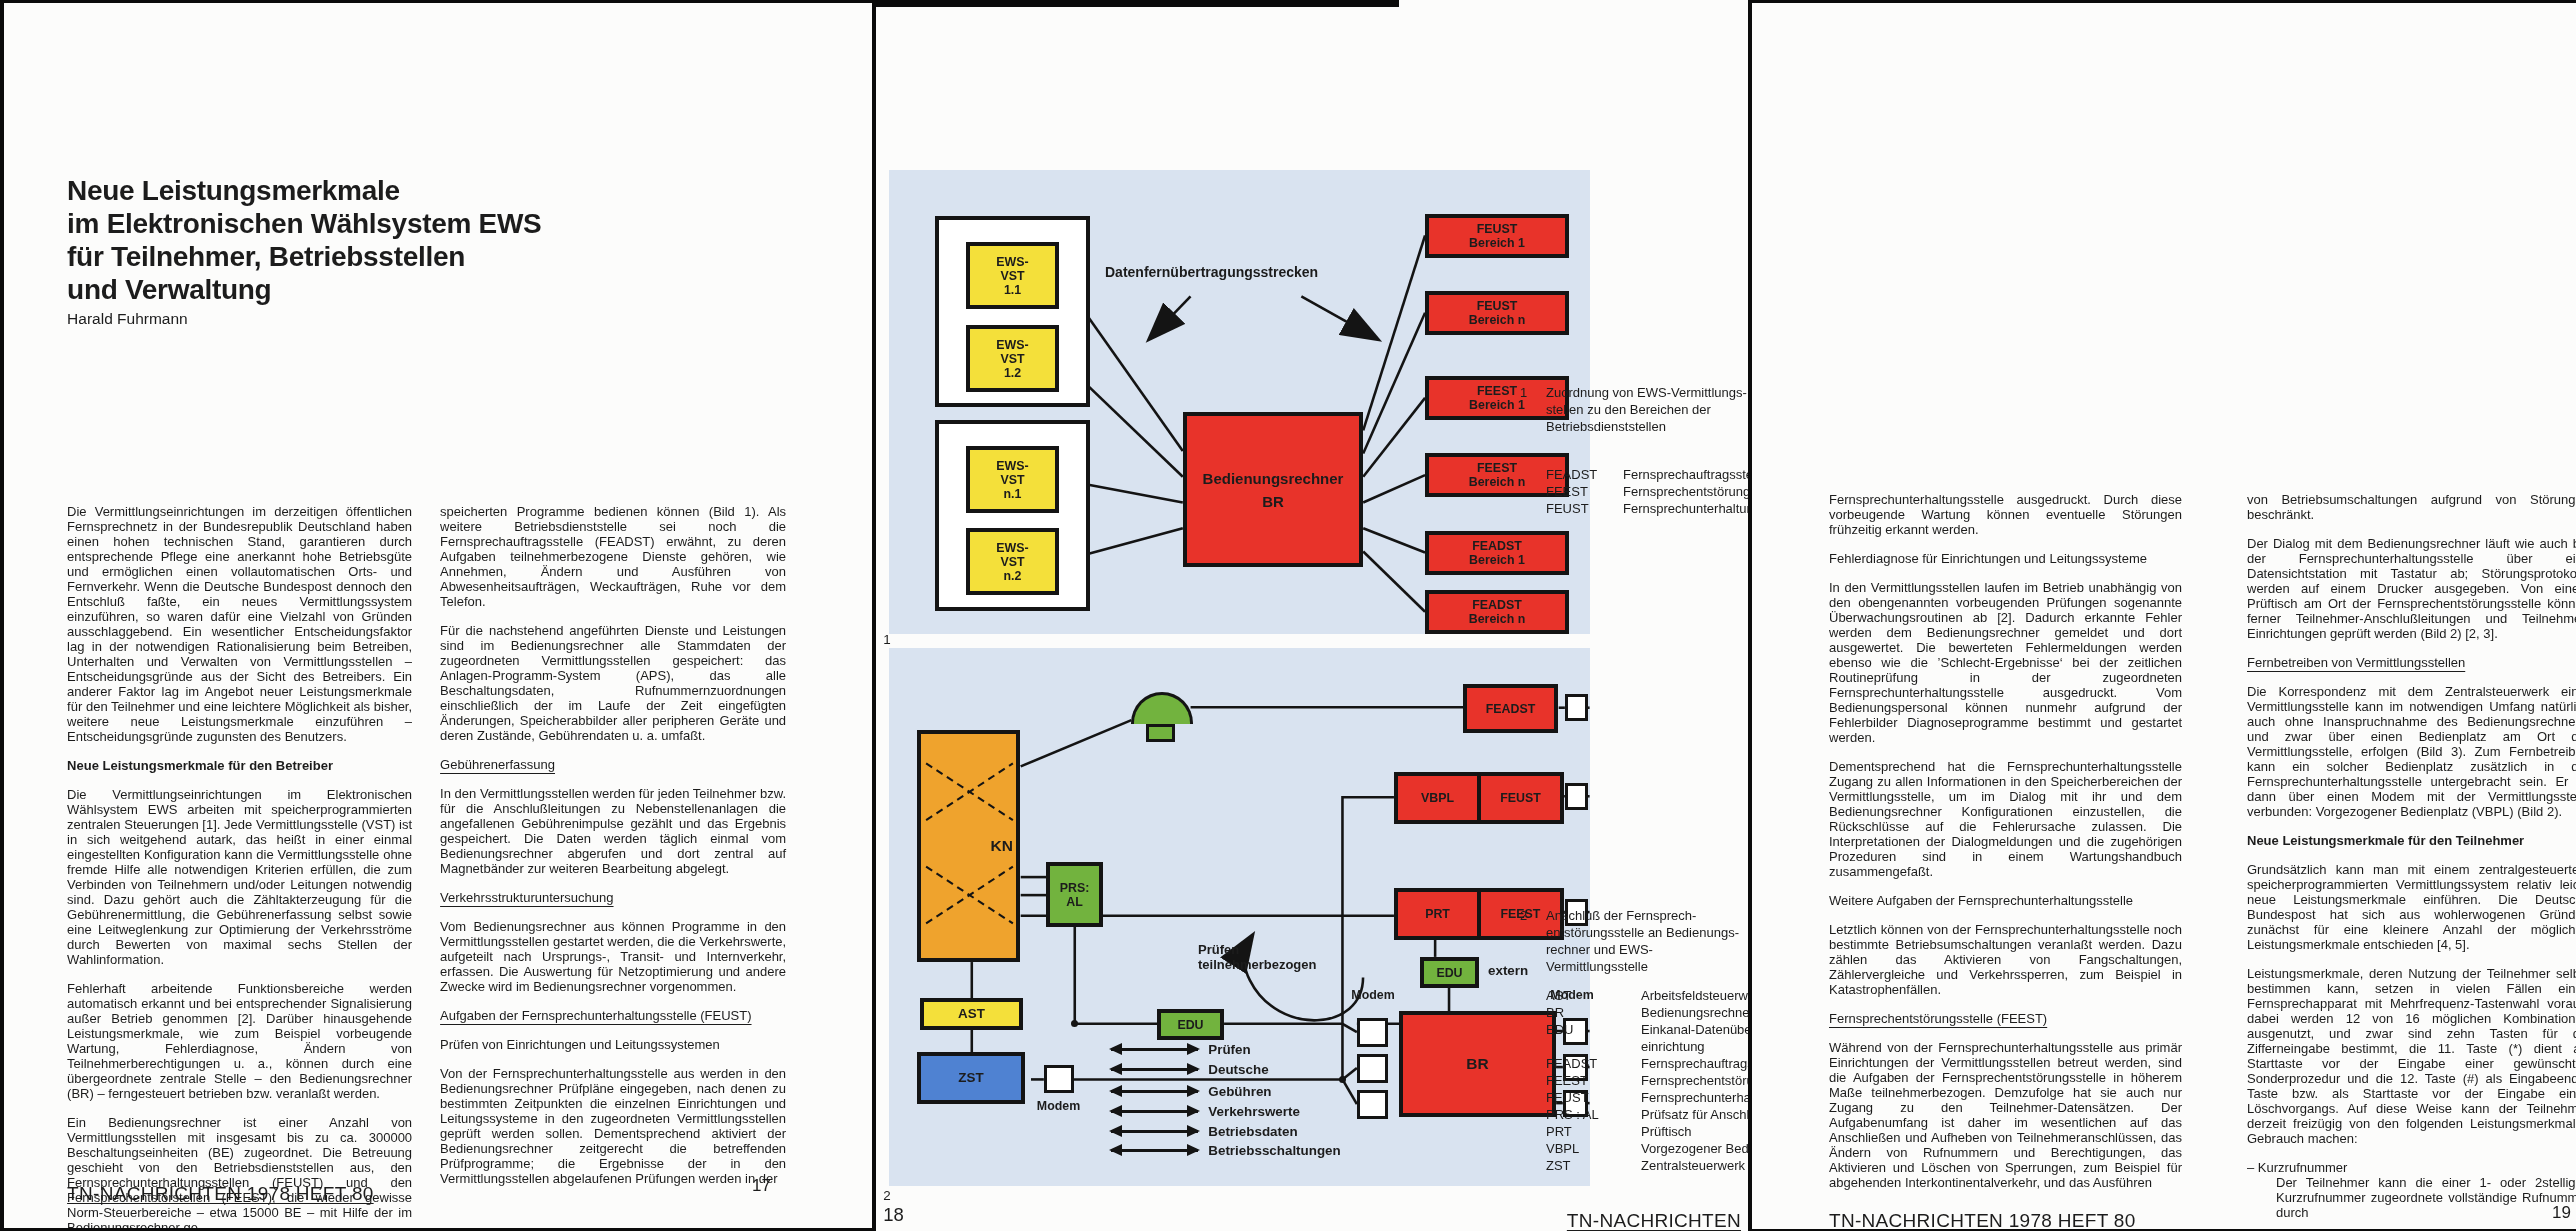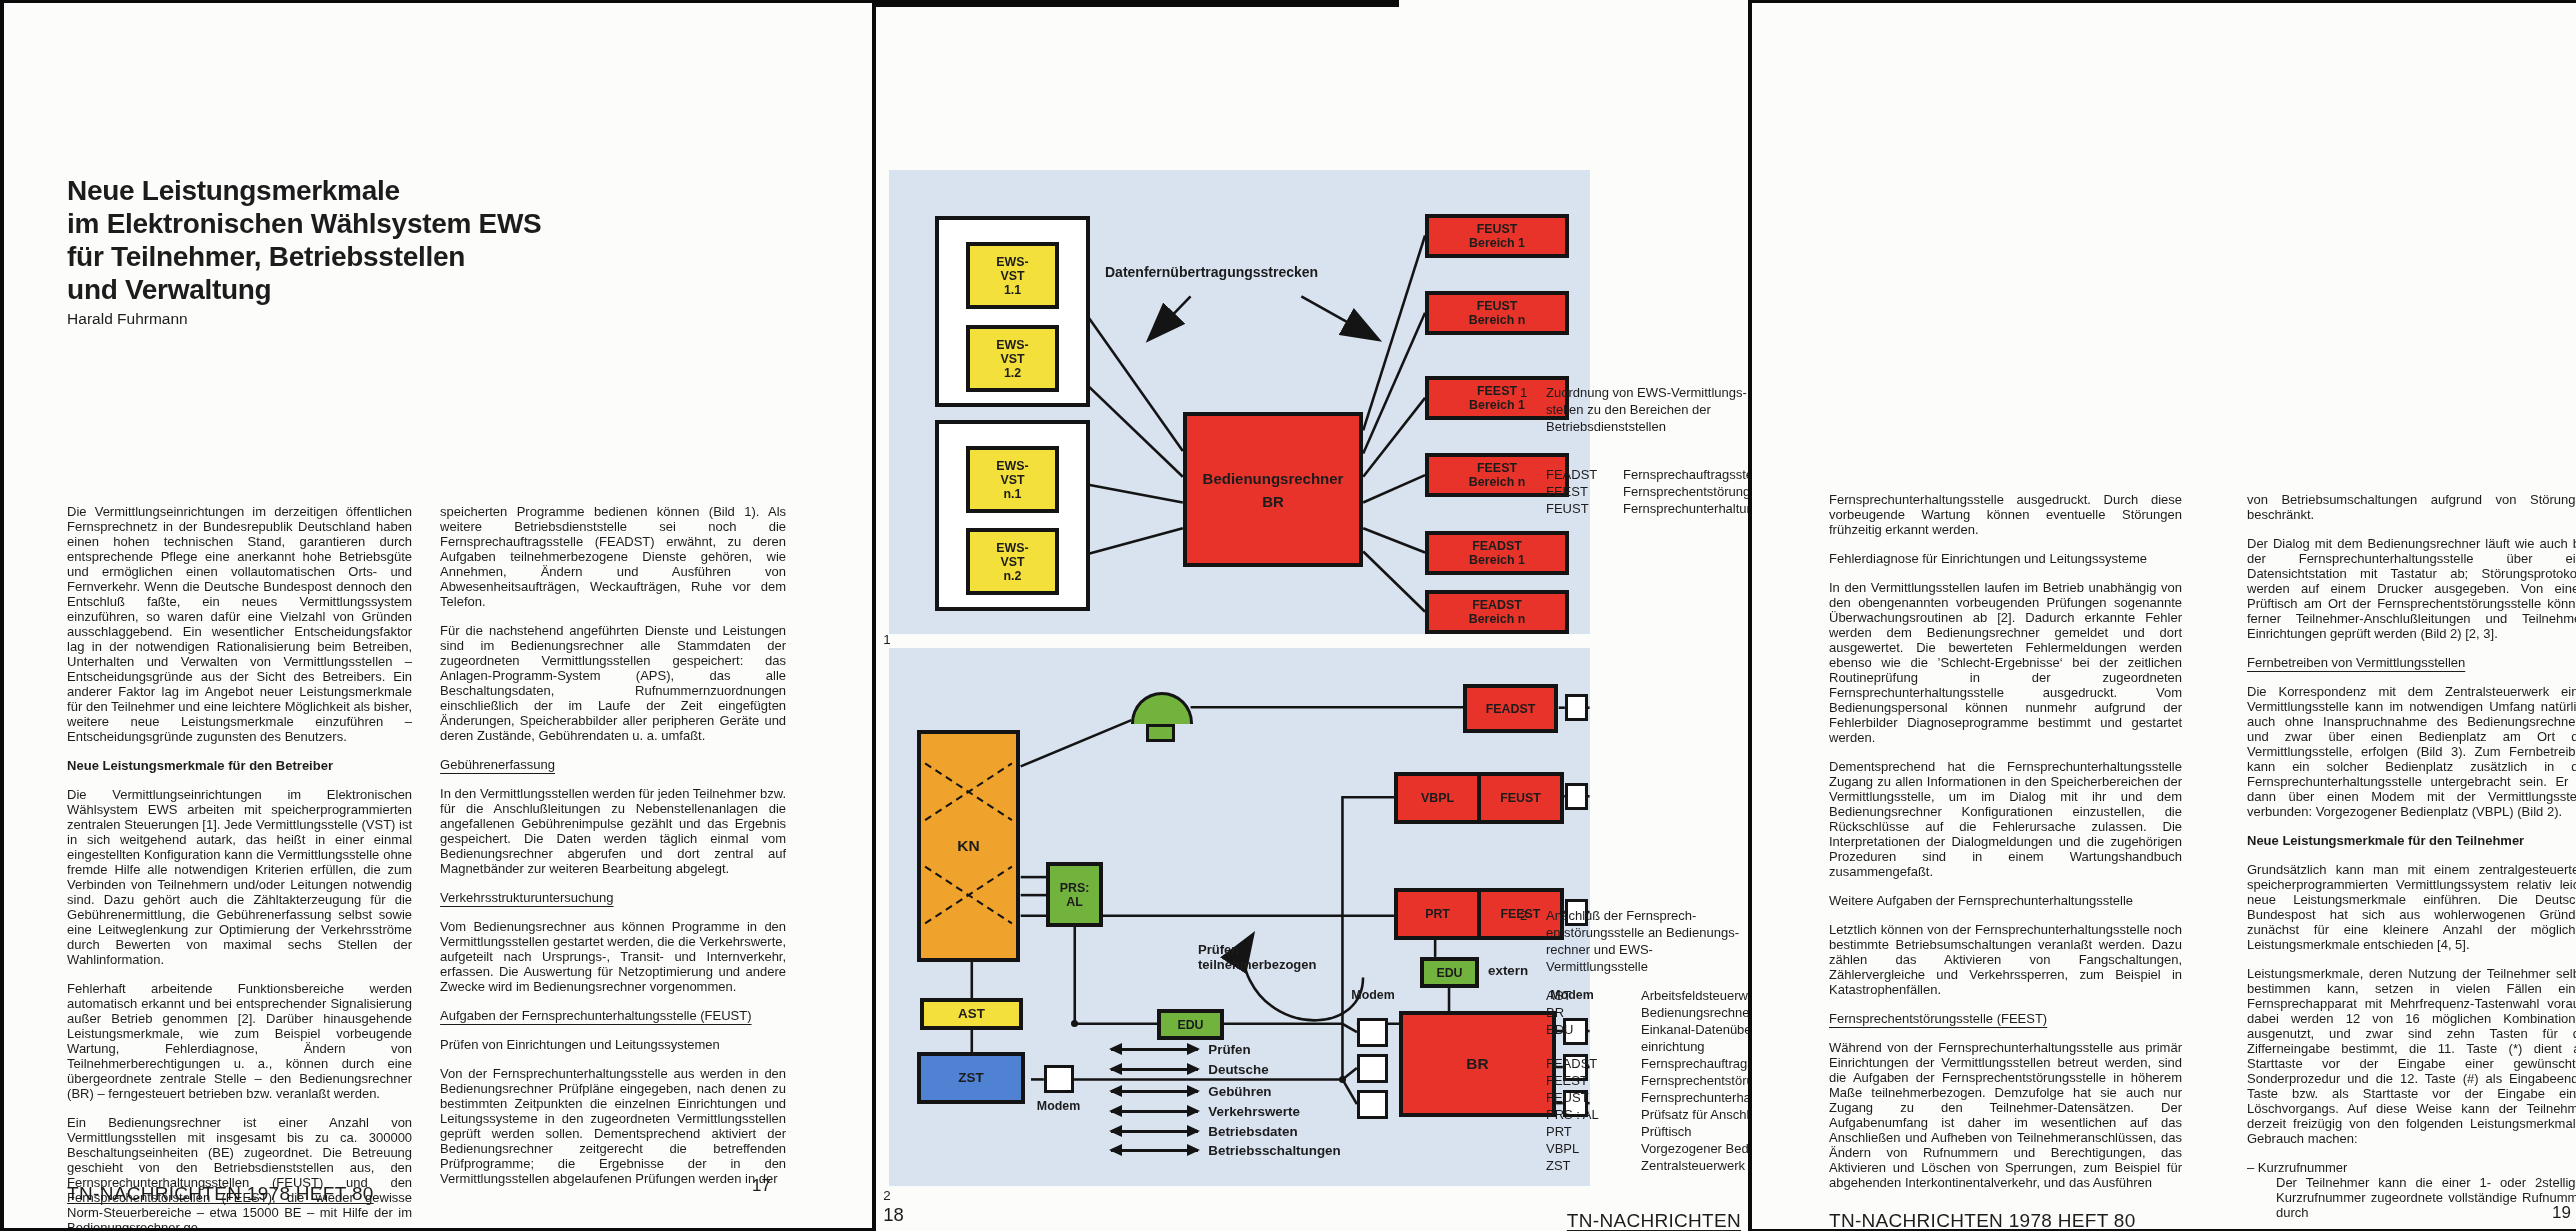--- a/index.html
+++ b/index.html
@@ -26,21 +26,21 @@
   .author{position:absolute;left:63px;top:307px;font-size:15.5px;}
   .footer{position:absolute;font-size:19px;letter-spacing:0.3px;}
   .footer u{text-decoration-thickness:1px;text-underline-offset:3.1px;}
   .pagenum{position:absolute;font-size:17px;}
   
   .figpanel{position:absolute;background:var(--panel);}
   .figlabel{position:absolute;font-size:13.4px;}
   .dbox{position:absolute;box-sizing:border-box;border:4.1px solid var(--line);display:flex;flex-direction:column;align-items:center;justify-content:center;text-align:center;font-weight:bold;line-height:14px;font-size:12.4px;}
   .dbox.red{background:var(--red);}
   .dbox.yellow{background:var(--yellow);}
-  .dbox.orange{background:var(--orange);}
+  .dbox.orange{background:var(--orange);align-items:flex-end;}
   .dbox.green{background:var(--green);}
   .dbox.blue{background:var(--blue);}
   .dbox.white{background:#ffffff;border-width:4.6px;}
   .sq{position:absolute;box-sizing:border-box;border:3.1px solid var(--line);background:#fff;}
   .pair{position:absolute;display:flex;box-sizing:border-box;}
   .pair .cell{flex:1;box-sizing:border-box;border:4.1px solid var(--line);background:var(--red);display:flex;align-items:center;justify-content:center;font-weight:bold;font-size:12.4px;}
   .pair .cell + .cell{margin-left:-4.1px;}
   .dlabel{position:absolute;font-weight:bold;font-size:13px;line-height:15px;}
   .conn{position:absolute;left:0;top:0;}
   .flowrow{position:absolute;display:flex;align-items:center;gap:10.3px;}

